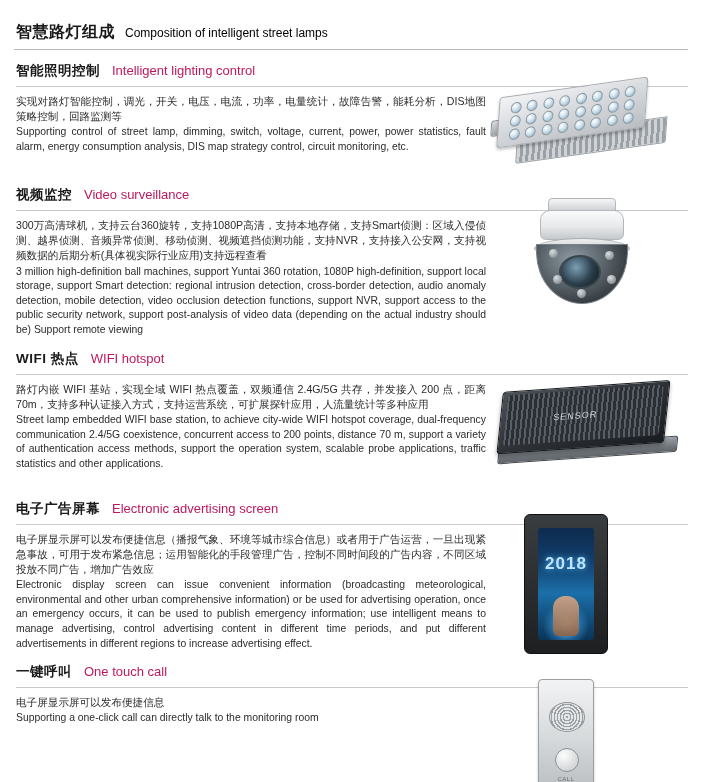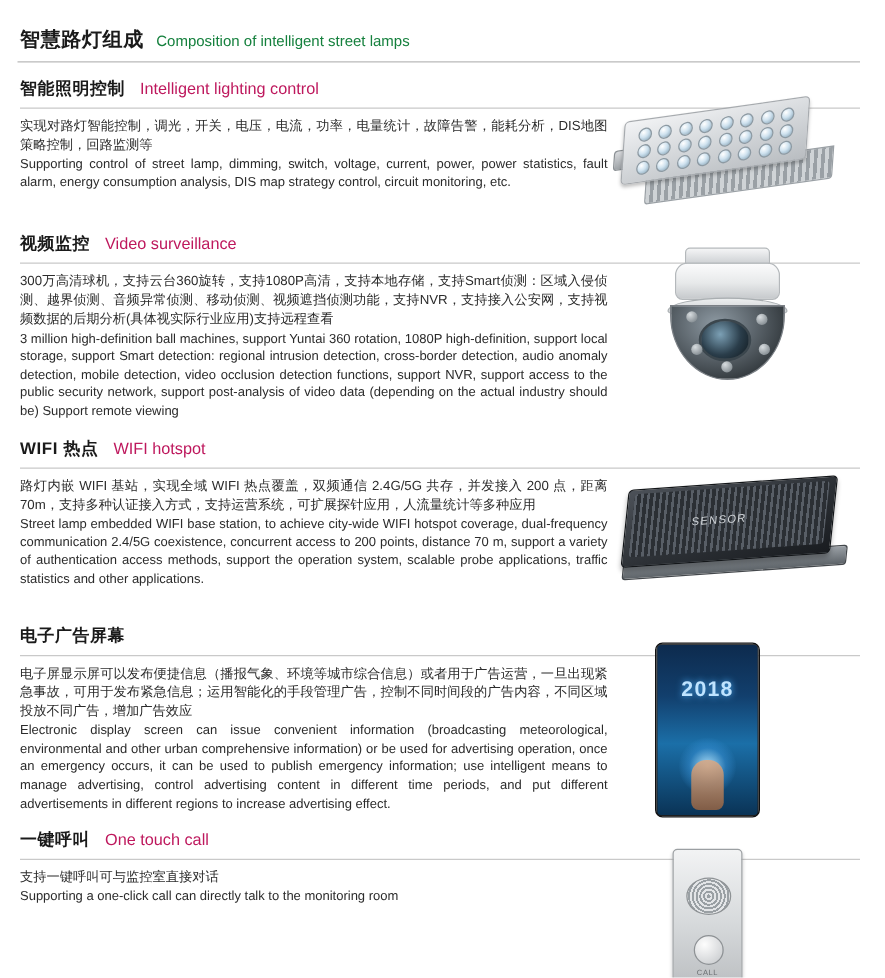--- a/index.html
+++ b/index.html
@@ -31,21 +31,21 @@
     padding-left: 2px;
   }
   .doc-title-cn {
     font-size: 16px;
     font-weight: bold;
     letter-spacing: 0.5px;
     color: #1a1a1a;
   }
   .doc-title-en {
     font-size: 12px;
-    color: #15803d;
+    color: #000000;
   }
   .rule {
     border: 0;
     border-top: 1px solid #b9b9b9;
     margin: 6px 0 0 0;
     width: 100%;
   }
   .rule.thin {
     border-top: 1px solid #c9c9c9;
   }
@@ -251,21 +251,21 @@
   .adscreen {
     width: 84px; height: 140px;
     position: relative;
   }
   .ad-frame {
     position: absolute;
     inset: 0;
     background: linear-gradient(180deg,#3a3d40,#1d1f21);
     border-radius: 6px;
     border: 1px solid #101112;
-    padding: 1px;
+    padding: 13px;
   }
   .ad-glass {
     width: 100%; height: 100%;
     border-radius: 3px;
     background: linear-gradient(180deg,#0d2b4e 0%, #123f6d 30%, #1b6fa8 58%, #0a3356 100%);
     position: relative;
     overflow: hidden;
   }
   .ad-year {
     position: absolute;
@@ -431,20 +431,21 @@
         <div class="ap-body"></div>
         <div class="ap-fins"></div>
         <div class="ap-logo">SENSOR</div>
       </div>
     </div>
   </div>
 
   <div class="section" style="min-height:148px;">
     <div class="sec-head">
       <span class="sec-title-cn">电子广告屏幕</span>
+      <span class="sec-title-en">Electronic advertising screen</span>
     </div>
     <hr class="rule thin">
     <div class="sec-body">
       <div class="txt-cn">电子屏显示屏可以发布便捷信息（播报气象、环境等城市综合信息）或者用于广告运营，一旦出现紧急事故，可用于发布紧急信息；运用智能化的手段管理广告，控制不同时间段的广告内容，不同区域投放不同广告，增加广告效应</div>
       <div class="txt-en">Electronic display screen can issue convenient information (broadcasting meteorological, environmental and other urban comprehensive information) or be used for advertising operation, once an emergency occurs, it can be used to publish emergency information; use intelligent means to manage advertising, control advertising content in different time periods, and put different advertisements in different regions to increase advertising effect.</div>
     </div>
     <div class="figure" style="right:80px; top:14px;">
       <div class="adscreen">
         <div class="ad-frame">
           <div class="ad-glass">
@@ -457,21 +458,21 @@
     </div>
   </div>
 
   <div class="section" style="min-height:120px;">
     <div class="sec-head">
       <span class="sec-title-cn">一键呼叫</span>
       <span class="sec-title-en">One touch call</span>
     </div>
     <hr class="rule thin">
     <div class="sec-body">
-      <div class="txt-cn">支持一键呼叫可与监控室直接对话</div>
+      <div class="txt-cn">电子屏显示屏可以发布便捷信息</div>
       <div class="txt-en">Supporting a one-click call can directly talk to the monitoring room</div>
     </div>
     <div class="figure" style="right:94px; top:16px;">
       <div class="intercom">
         <div class="ic-body">
           <div class="ic-speaker"></div>
           <div class="ic-button"></div>
           <div class="ic-label">CALL</div>
         </div>
       </div>

